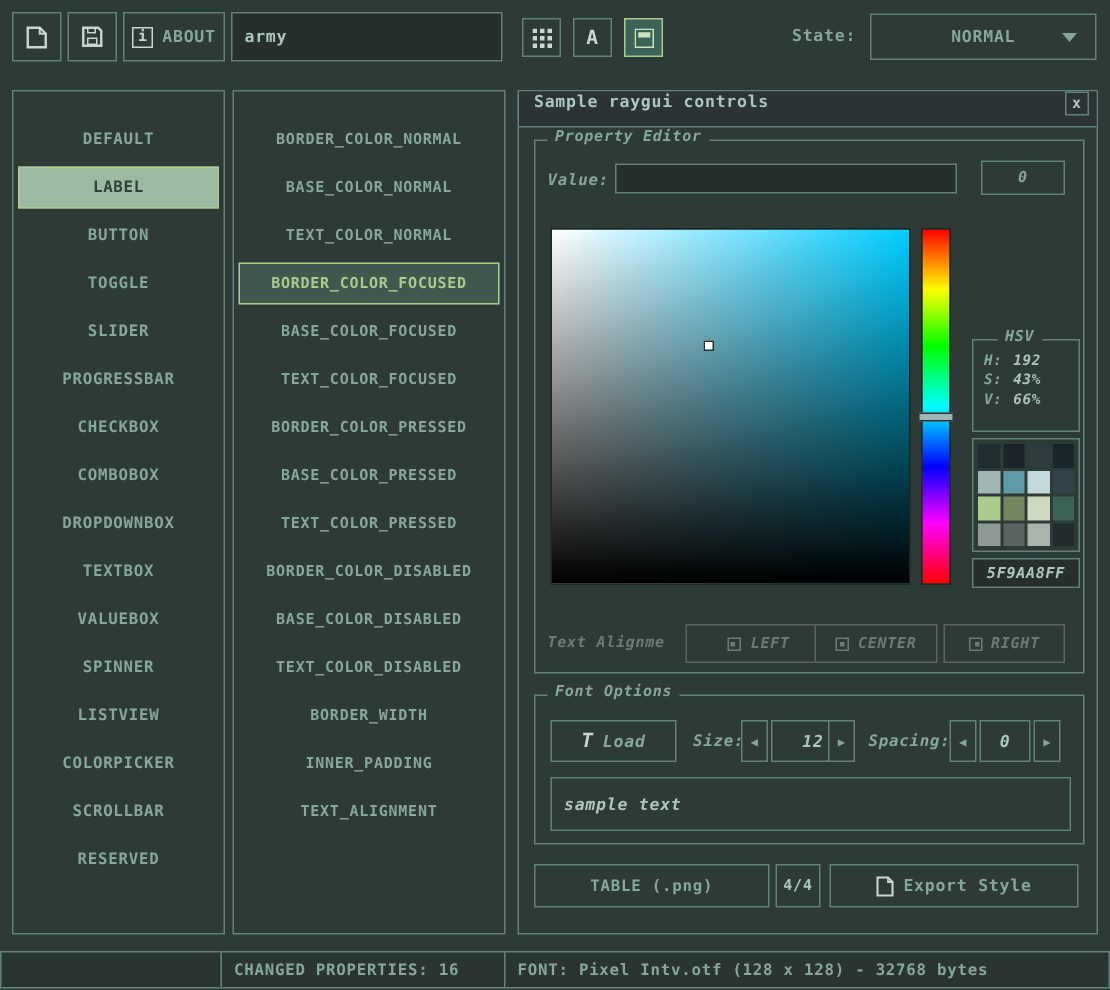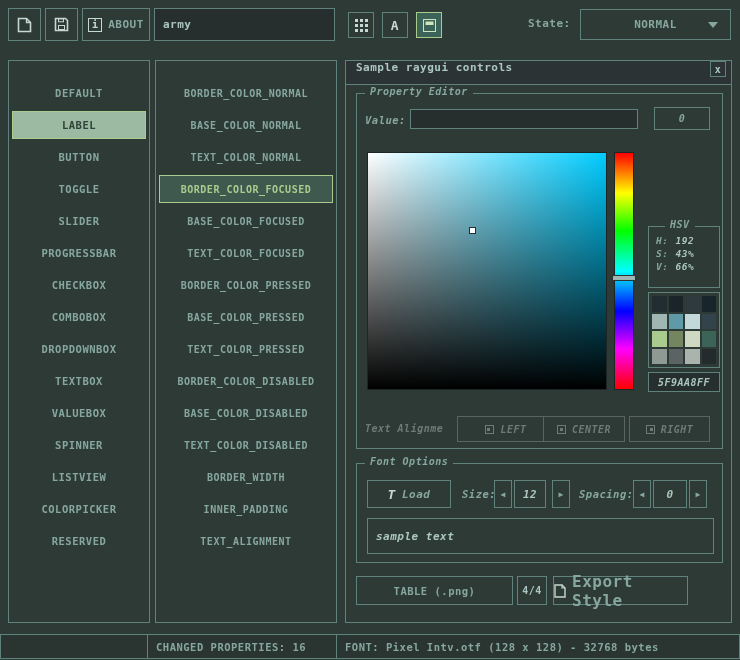--- a/index.html
+++ b/index.html
@@ -144,20 +144,21 @@
     <div class="list-item">SLIDER</div>
     <div class="list-item">PROGRESSBAR</div>
     <div class="list-item">CHECKBOX</div>
     <div class="list-item">COMBOBOX</div>
     <div class="list-item">DROPDOWNBOX</div>
     <div class="list-item">TEXTBOX</div>
     <div class="list-item">VALUEBOX</div>
     <div class="list-item">SPINNER</div>
     <div class="list-item">LISTVIEW</div>
     <div class="list-item">COLORPICKER</div>
+    <div class="list-item">SCROLLBAR</div>
     <div class="list-item">RESERVED</div>
   </div>
 
   <div class="panel list mid" style="left:155px;top:60px;width:182px;height:563px">
     <div class="list-item">BORDER_COLOR_NORMAL</div>
     <div class="list-item">BASE_COLOR_NORMAL</div>
     <div class="list-item">TEXT_COLOR_NORMAL</div>
     <div class="list-item selected">BORDER_COLOR_FOCUSED</div>
     <div class="list-item">BASE_COLOR_FOCUSED</div>
     <div class="list-item">TEXT_COLOR_FOCUSED</div>
@@ -264,21 +265,21 @@
 
       <div class="btn" style="left:10px;top:16px;width:84px;height:28px">
         <span class="ic" style="font-size:13px">T</span>
         <span>Load</span>
       </div>
 
       <div class="label" style="left:105px;top:24px;font-size:10.5px">Size:</div>
       <div class="btn spin-arrow" style="left:137px;top:16px;width:18px;height:28px">
         <span>◀</span>
       </div>
-      <div class="valbox" style="left:157px;top:16px;width:32px;height:28px">
+      <div class="valbox" style="left:157px;top:16px;width:56px;height:28px">
         <span>12</span>
       </div>
       <div class="btn spin-arrow" style="left:195px;top:16px;width:18px;height:28px">
         <span>▶</span>
       </div>
 
       <div class="label" style="left:222px;top:24px;font-size:10.5px">Spacing:</div>
       <div class="btn spin-arrow" style="left:276px;top:16px;width:18px;height:28px">
         <span>◀</span>
       </div>
@@ -293,21 +294,21 @@
         <span>sample text</span>
       </div>
     </div>
 
     <div class="btn" style="left:10px;top:515px;width:157px;height:29px;font-size:10.5px">
       <span>TABLE (.png)</span>
     </div>
     <div class="valbox" style="left:171px;top:515px;width:30px;height:29px;font-size:10px">
       <span>4/4</span>
     </div>
-    <div class="btn" style="left:207px;top:515px;width:135px;height:29px;font-size:16px">
+    <div class="btn" style="left:207px;top:515px;width:166px;height:29px;font-size:11px">
       <span class="ic">
         <svg width="12" height="14" viewBox="0 0 12 14">
             <path d="M1 1 h7 l3 3 v9 h-10 z" fill="none" stroke="currentColor" stroke-width="1.4"></path>
             <path d="M8 1 v3 h3" fill="none" stroke="currentColor" stroke-width="1.2"></path>
           </svg>
       </span>
       <span>Export Style</span>
     </div>
   </div>
 

